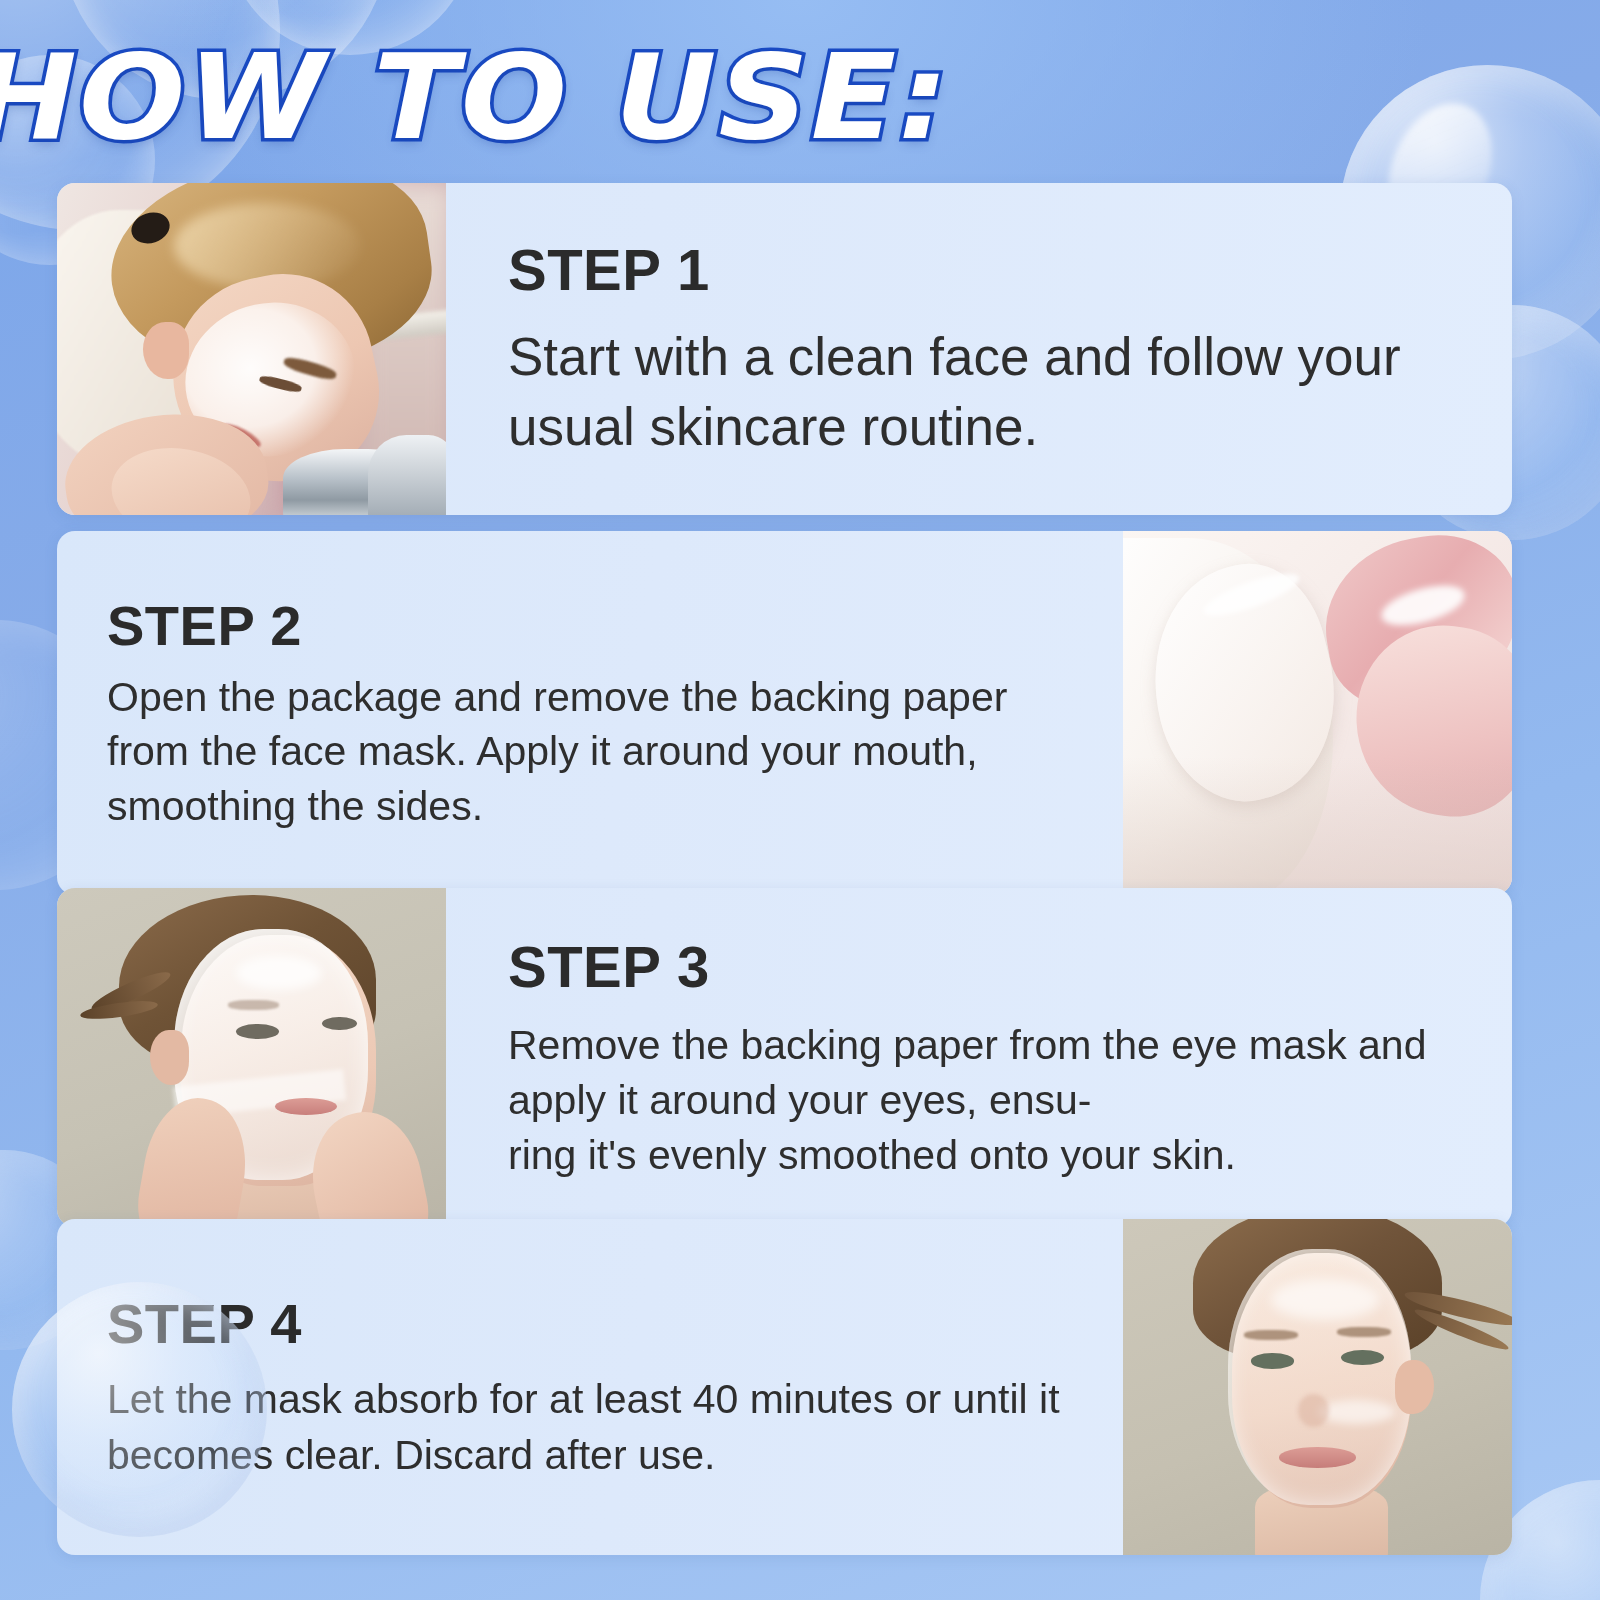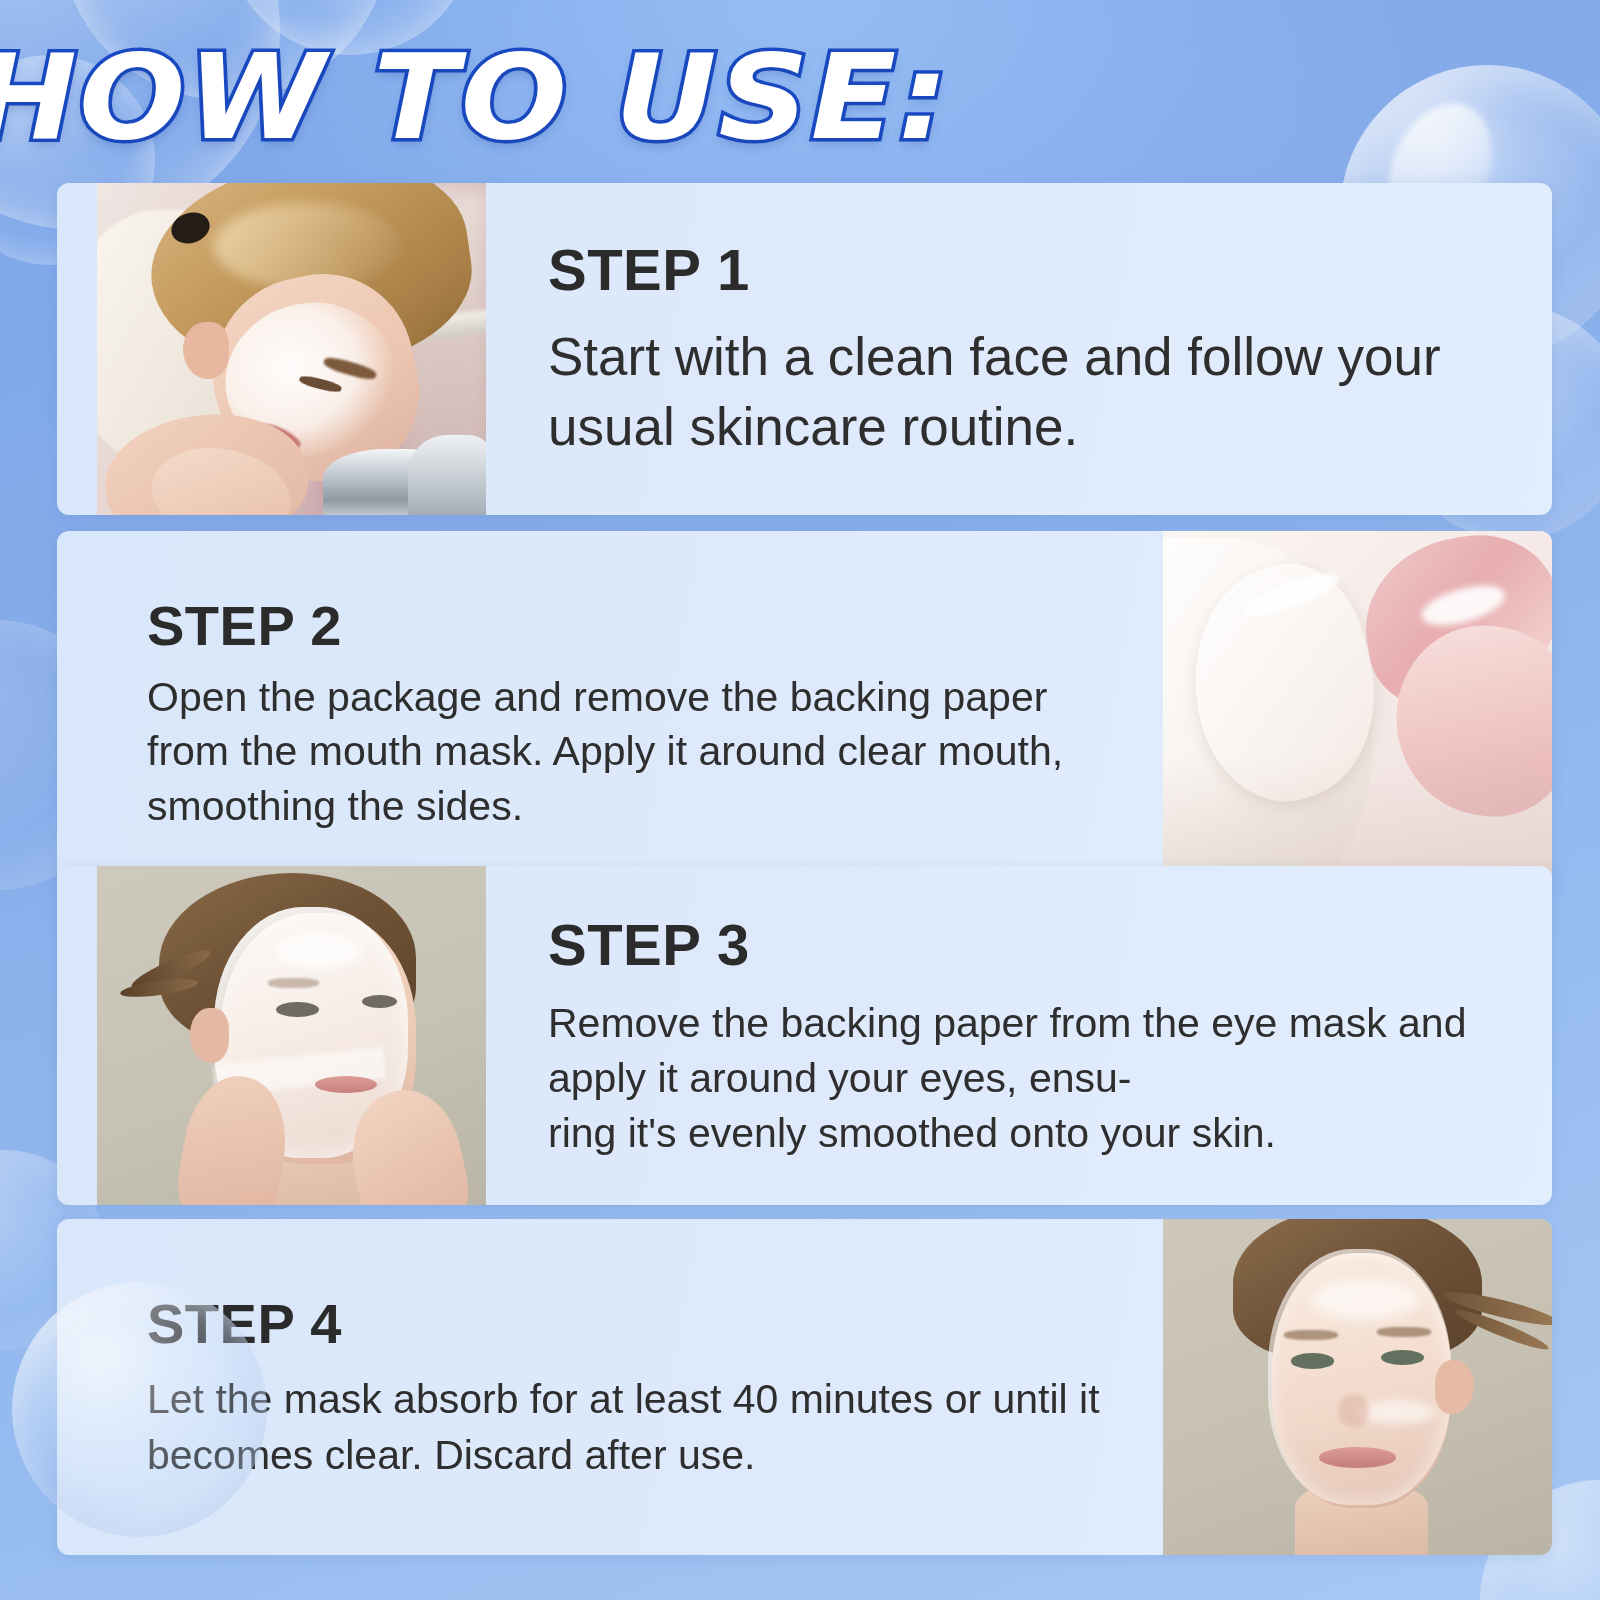--- a/index.html
+++ b/index.html
@@ -82,26 +82,25 @@
     paint-order: stroke fill;
     text-shadow: 0 5px 10px rgba(25,60,150,0.28);
     transform: scaleX(1.06);
   }
 
   
   .panel {
     position: absolute;
     left: 57px;
     width: 1455px;
-    border-radius: 12px;
+    border-radius: 18px;
     overflow: hidden;
     display: flex;
     background: linear-gradient(100deg, #d9e7fa 0%, #dde9fb 40%, #e2edfd 100%);
     box-shadow: 0 3px 14px rgba(60,100,170,0.13);
-    padding-left: 40px;
   }
   .panel.reverse { flex-direction: row-reverse; }
 
   .photo {
     position: relative;
     width: 389px;
     flex: 0 0 389px;
     overflow: hidden;
   }
   .text-col {
@@ -128,21 +127,21 @@
     font-family: "Liberation Sans", sans-serif;
     font-size: 53px;
     color: #2e2e2e;
     line-height: 1.32;
     margin: 0;
     white-space: pre-line;
   }
 
   #panel1 { top: 183px;  height: 332px; }
   #panel2 { top: 531px;  height: 364px; gap: 28px; }
-  #panel3 { top: 866px;  height: 339px; }
+  #panel3 { top: 888px;  height: 339px; }
   #panel4 { top: 1219px; height: 336px; }
 
   #panel2 .step-title { font-size: 56px; margin-bottom: 16px; }
   #panel2 .step-body  { font-size: 41px; line-height: 1.33; }
   #panel4 .step-title { font-size: 56px; margin-bottom: 20px; }
   #panel4 .step-body  { font-size: 41px; line-height: 1.36; }
   #panel3 .step-body  { font-size: 41px; line-height: 1.34; }
 
   
   .ph { position: absolute; inset: 0; }
@@ -359,21 +358,21 @@
           <span class="curveB"></span>
         <span class="petal"></span>
           <span class="petal2"></span>
         <span class="gloss1"></span>
           <span class="gloss2"></span>
           <span class="lowshade"></span>
       </div>
     </div>
     <div class="text-col">
       <div class="step-title">STEP 2</div>
-      <div class="step-body">Open the package and remove the backing paper from the mouth mask. Apply it around clear mouth, smoothing the sides.</div>
+      <div class="step-body">Open the package and remove the backing paper from the face mask. Apply it around your mouth, smoothing the sides.</div>
     </div>
   </div>
 
   <div class="panel" id="panel3">
     <div class="photo">
       <div class="ph" id="ph3">
         <span class="neck"></span>
           <span class="hair"></span>
           <span class="strand"></span>
           <span class="strand2"></span>

